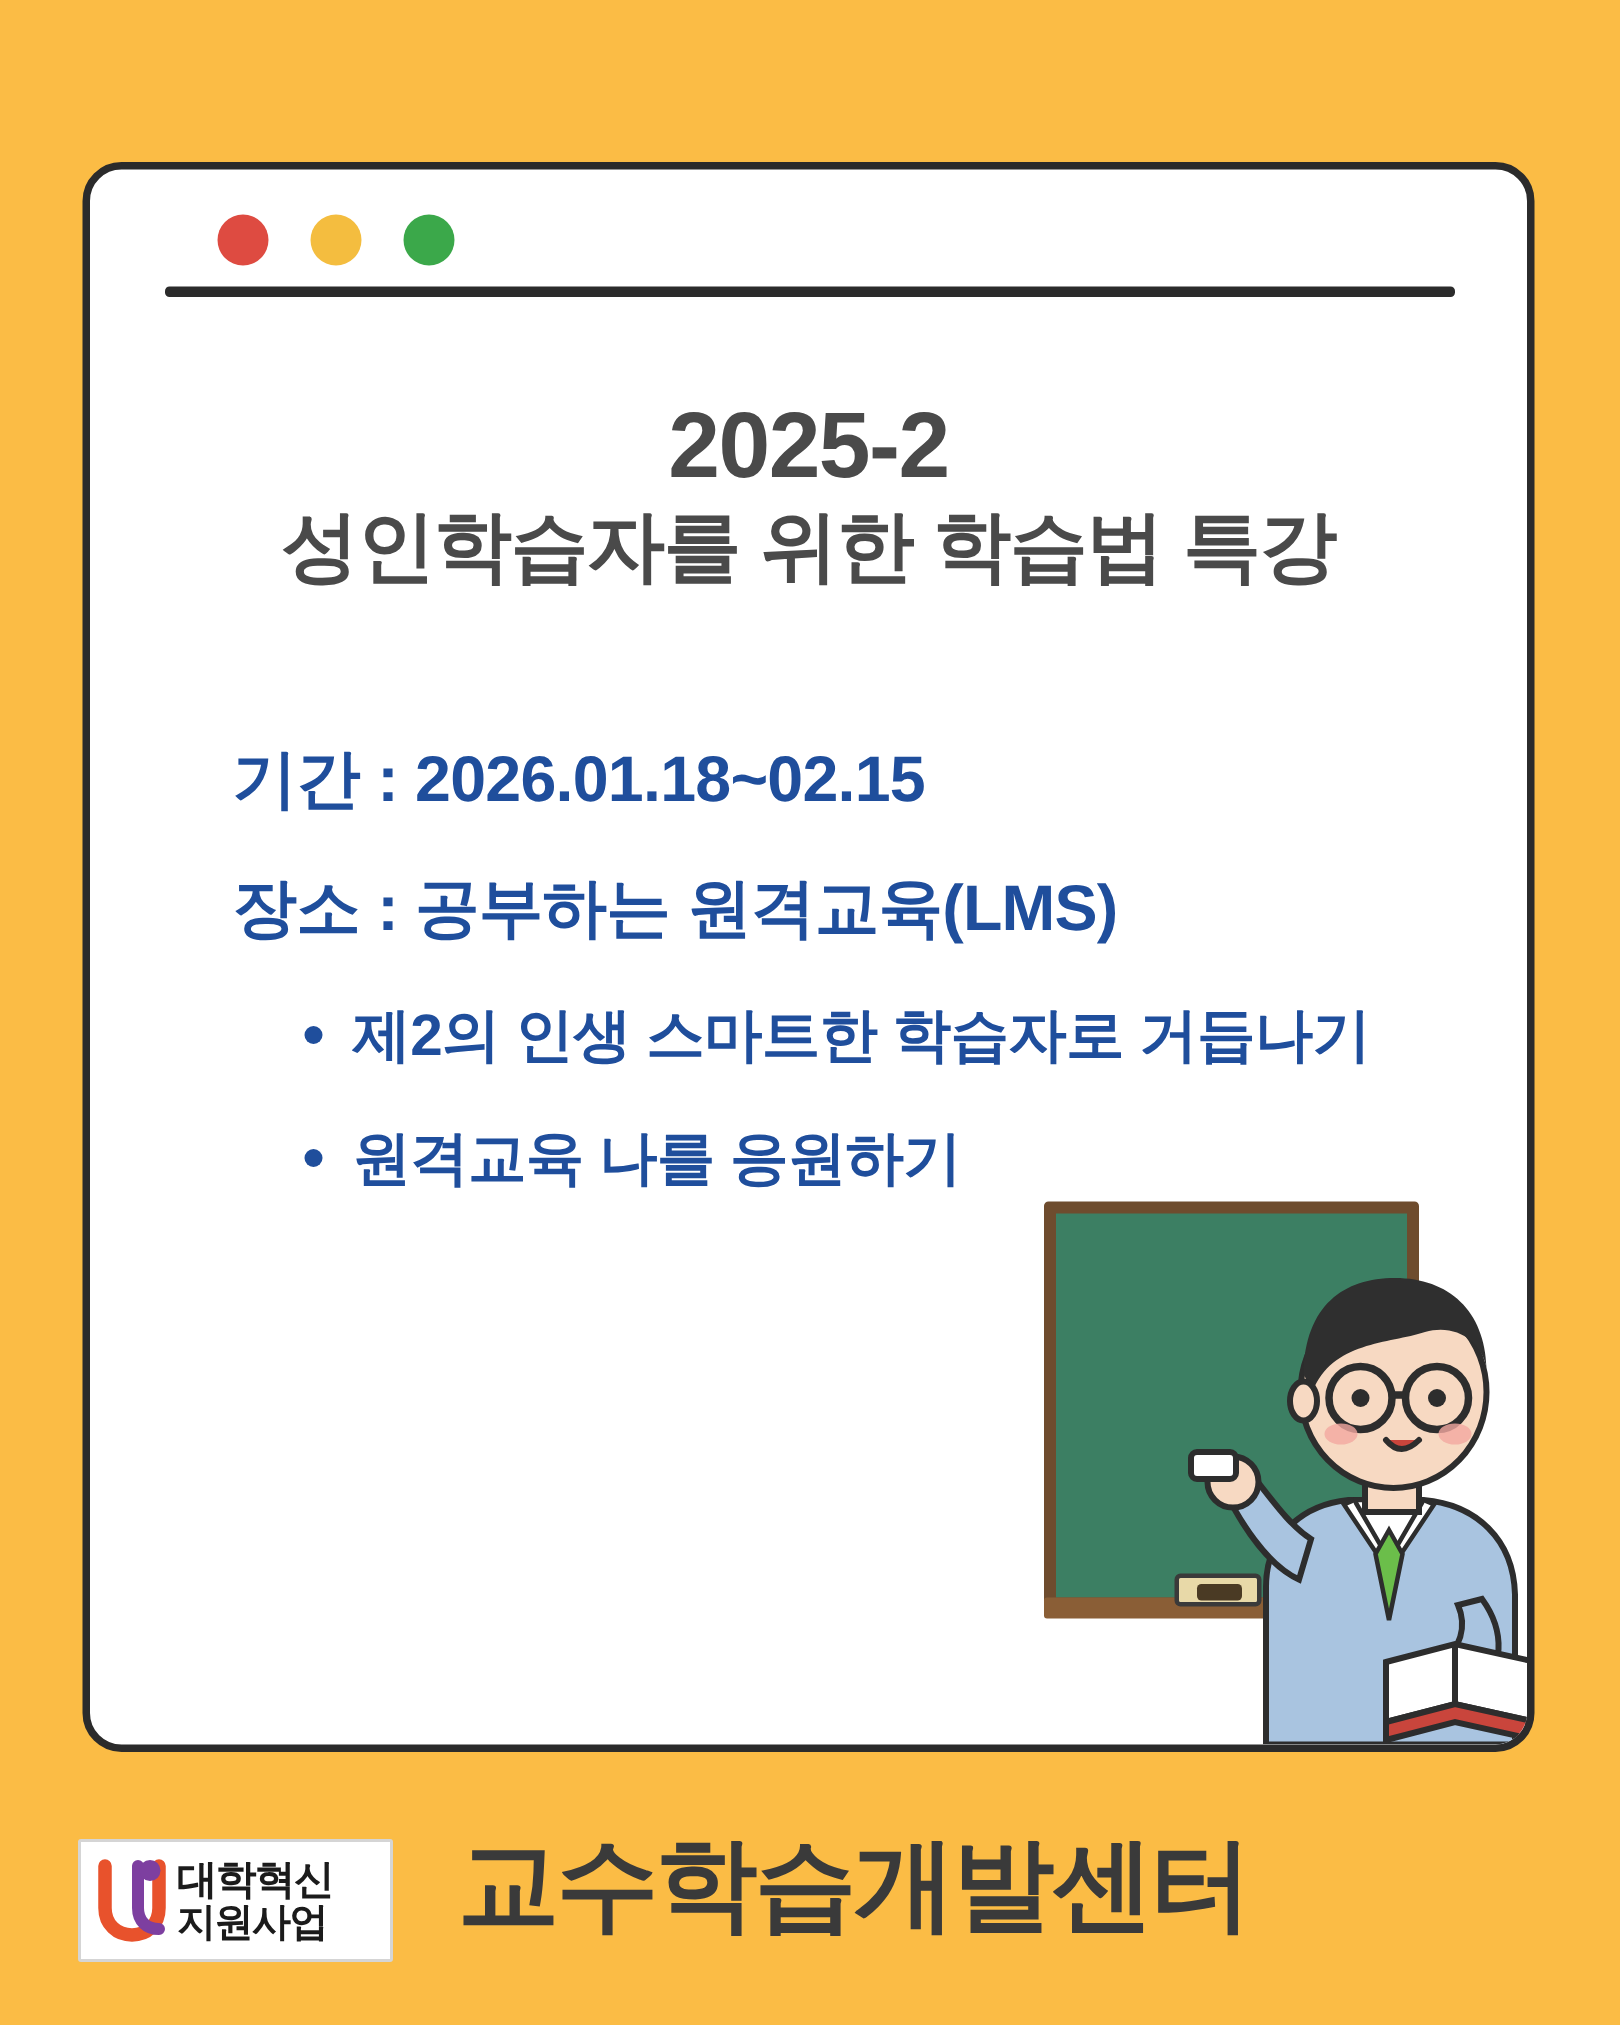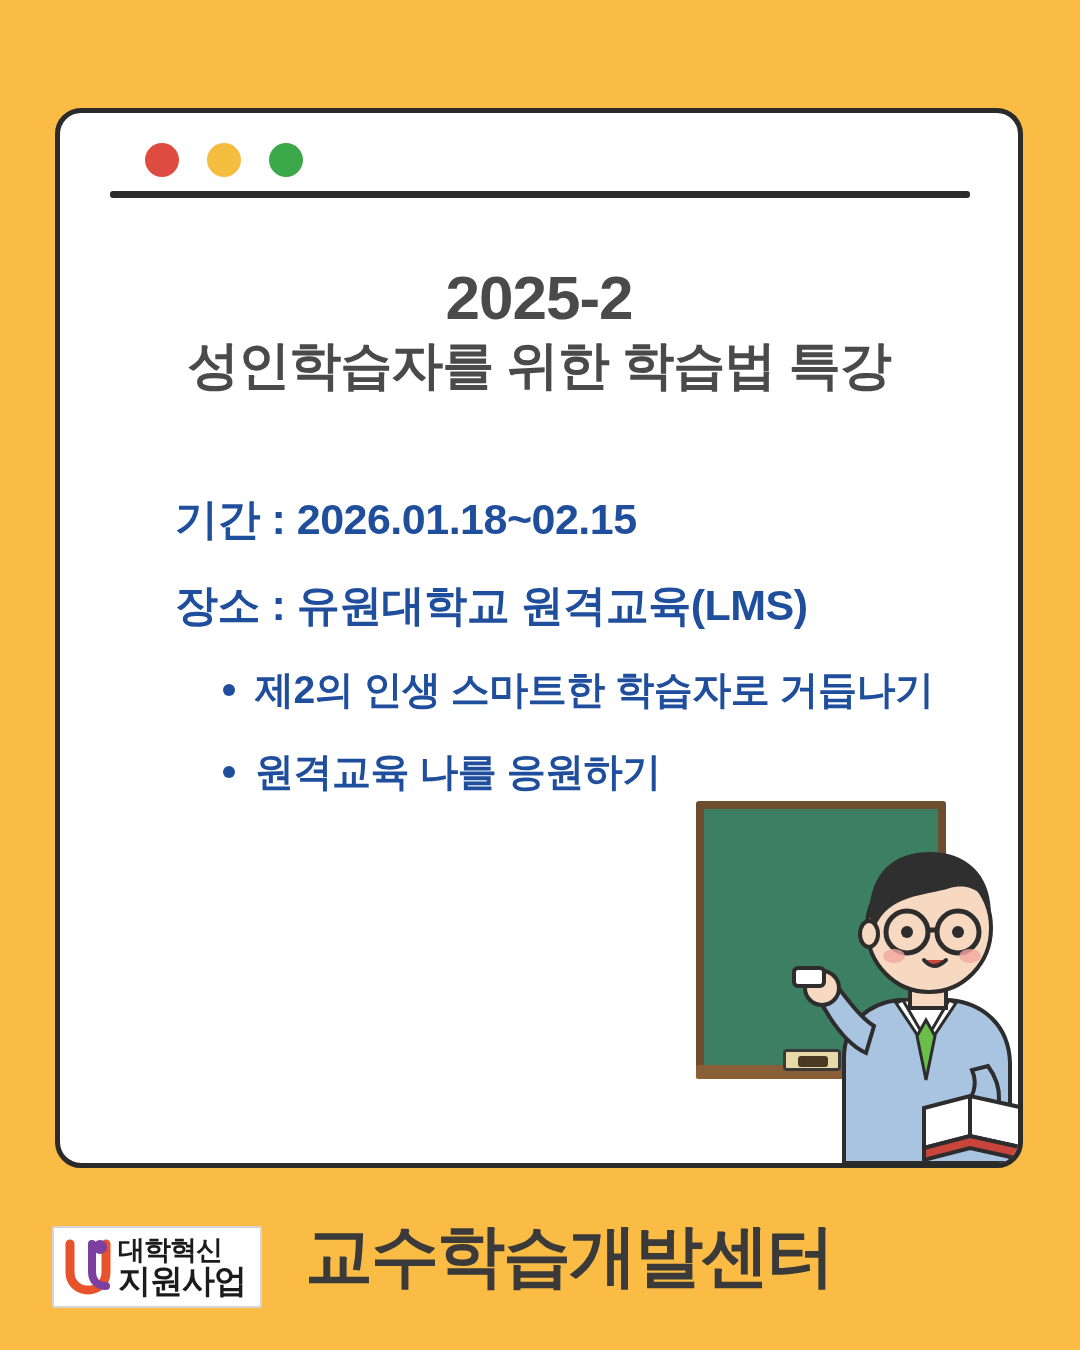--- a/index.html
+++ b/index.html
@@ -88,21 +88,20 @@
   }
 
   
   .info {
     position: absolute;
     left: 95px;
     top: 378px;
     width: 820px;
     color: #1F4E9C;
     font-weight: 700;
-    margin-left: 20px;
   }
   .info-row {
     font-size: 43px;
     margin-bottom: 28px;
     white-space: nowrap;
     letter-spacing: -0.5px;
   }
   .bullets {
     margin-top: 22px;
     margin-left: 48px;
@@ -211,21 +210,21 @@
     margin-left: 4px;
     line-height: 1.05;
   }
   .logo-text-1 {
     font-size: 27px;
     font-weight: 700;
     color: #1b1b1b;
     letter-spacing: -1px;
   }
   .logo-text-2 {
-    font-size: 33px;
+    font-size: 26px;
     font-weight: 700;
     color: #1b1b1b;
     letter-spacing: -1px;
   }
   .footer-title {
     position: absolute;
     left: 305px;
     bottom: 48px;
     font-size: 68px;
     font-weight: 700;
@@ -249,21 +248,21 @@
 
     <div class="divider"></div>
 
     <div class="title-block">
       <div class="title-line1">2025-2</div>
       <div class="title-line2">성인학습자를 위한 학습법 특강</div>
     </div>
 
     <div class="info">
       <div class="info-row">기간 : 2026.01.18~02.15</div>
-      <div class="info-row">장소 : 유원대학교 원격교육(LMS)</div>
+      <div class="info-row">장소 : 공부하는 원격교육(LMS)</div>
 
       <div class="bullets">
         <div class="bullet-row">
           <span class="bullet-dot"></span><span>제2의 인생 스마트한 학습자로 거듭나기</span>
         </div>
         <div class="bullet-row">
           <span class="bullet-dot"></span><span>원격교육 나를 응원하기</span>
         </div>
       </div>
     </div>

